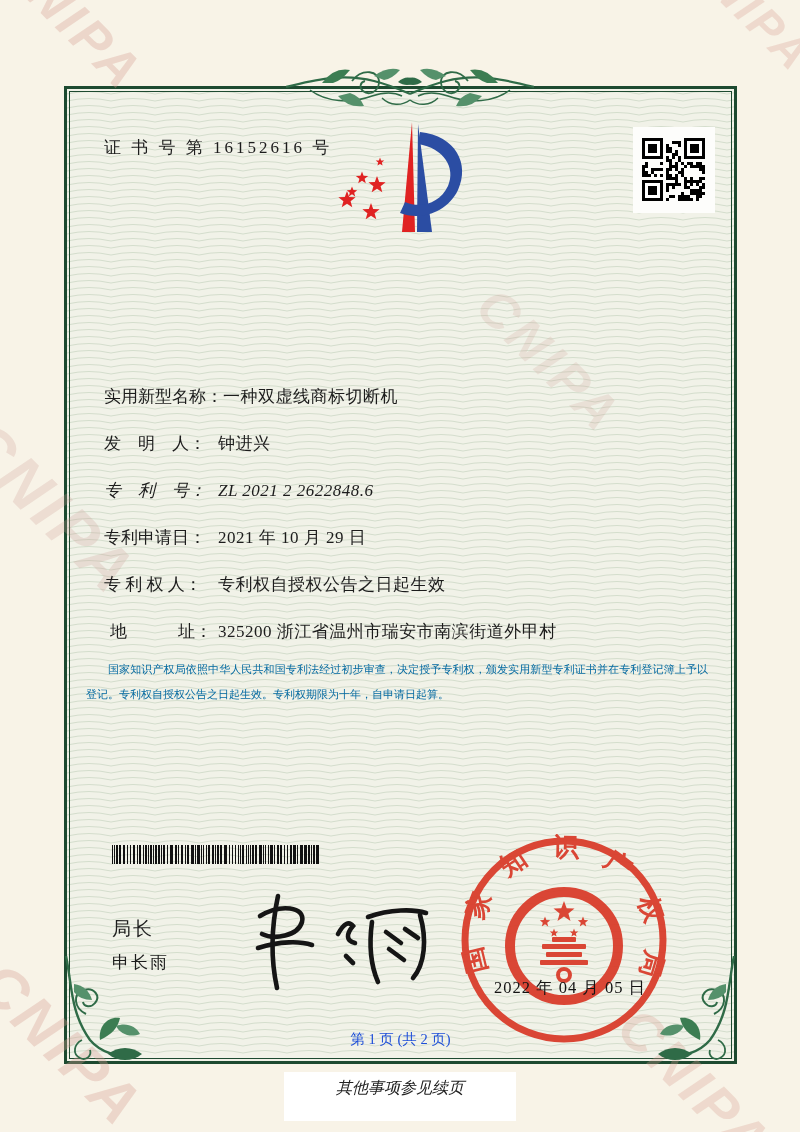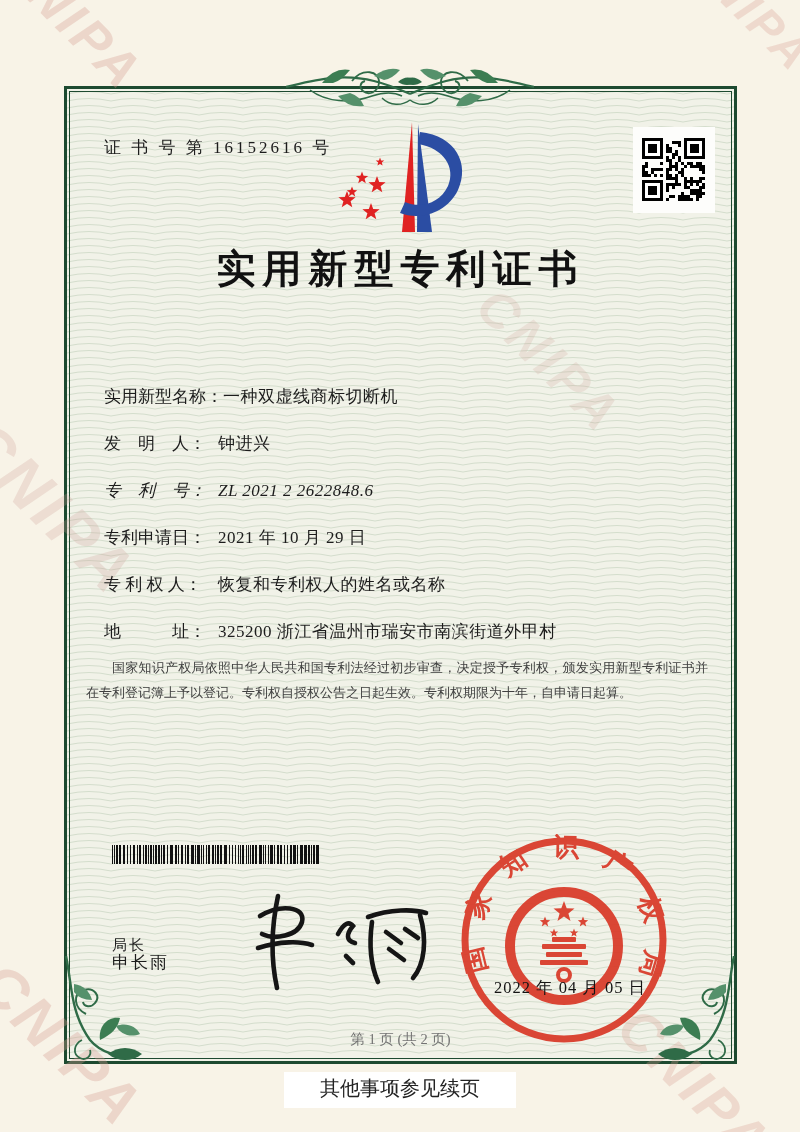--- a/index.html
+++ b/index.html
@@ -42,36 +42,36 @@
   .title{
     position:absolute; left:64px; top:242px; width:673px; text-align:center;
     font-size:39px; font-weight:bold; letter-spacing:7px; color:#111;
   }
   .frow{position:absolute; left:104px; font-size:17px; white-space:nowrap;margin-top:43px;}
   .flabel{display:inline-block; min-width:114px;}
   .fvalue{letter-spacing:.5px;}
   .grantrow2{position:absolute; left:420px; top:0;}
   .paras{
     position:absolute; left:86px; top:657px; width:622px;
-    font-size:13px; line-height:24.5px; text-align:justify; color:#404040;font-family:Liberation Mono, monospace;
+    font-size:11px; line-height:24.5px; text-align:justify; color:#0369a1;
   }
   .paras p{margin:0; text-indent:2em;}
   .barcode{position:absolute; left:112px; top:845px;}
-  .signer-title{position:absolute; left:112px; top:916px; font-size:15px; letter-spacing:2px;margin-top:20px;}
+  .signer-title{position:absolute; left:112px; top:916px; font-size:19px; letter-spacing:2px;}
   .signer-name{position:absolute; left:112px; top:951px; font-size:17px; letter-spacing:2px;}
   .signature{position:absolute; left:222px; top:884px;}
   .seal{position:absolute; left:456px; top:834px; opacity:.93;}
   .seal-date{
     position:absolute; left:490px; top:977px; width:160px; text-align:center;
     font-size:16.5px; color:#141414; letter-spacing:1px; z-index:5; white-space:nowrap;
   }
-  .page-num{position:absolute; left:64px; top:1030px; width:673px; text-align:center; font-size:14.5px; color:#737373;}
+  .page-num{position:absolute; left:64px; top:1030px; width:673px; text-align:center; font-size:14.5px; color:#1d4ed8;}
   .contnote{
-    position:absolute; left:284px; top:1072px; width:232px; height:36px;
-    background:#ffffff; text-align:center; line-height:32px; font-size:20px; color:#222;
+    position:absolute; left:284px; top:1072px; width:232px; height:49px;
+    background:#ffffff; text-align:center; line-height:32px; font-size:16px; color:#222;font-style:italic;
   }
 </style>
 </head>
 <body>
 
 <div class="page">
 
   <span class="wm wm1">CNIPA</span>
   <span class="wm wm2">CNIPA</span>
   <span class="wm wm3">CNIPA</span>
@@ -401,38 +401,37 @@
           <rect x="6" y="6" width="9" height="9" fill="#000"></rect>
           <rect x="42" y="0" width="21" height="21" fill="#000"></rect>
           <rect x="45" y="3" width="15" height="15" fill="#fff"></rect>
           <rect x="48" y="6" width="9" height="9" fill="#000"></rect>
           <rect x="0" y="42" width="21" height="21" fill="#000"></rect>
           <rect x="3" y="45" width="15" height="15" fill="#fff"></rect>
           <rect x="6" y="48" width="9" height="9" fill="#000"></rect>
         </svg>
     </div>
 
-    <div class="title">实用新型专利证书</div>
 
     <div class="frow" style="top:342px;">
       <span class="flabel">实用新型名称：</span><span class="fvalue">一种双虚线商标切断机</span>
     </div>
     <div class="frow" style="top:389px;">
       <span class="flabel">发　明　人：</span><span class="fvalue">钟进兴</span>
     </div>
     <div class="frow" style="top:436px;font-style:italic;">
       <span class="flabel">专　利　号：</span><span class="fvalue">ZL 2021 2 2622848.6</span>
     </div>
     <div class="frow" style="top:483px;">
       <span class="flabel">专利申请日：</span><span class="fvalue">2021 年 10 月 29 日</span>
     </div>
     <div class="frow" style="top:530px;">
-      <span class="flabel">专 利 权 人：</span><span class="fvalue">恢复和专利权人的姓名或名称</span>
-    </div>
-    <div class="frow" style="top:577px;">
+      <span class="flabel">专 利 权 人：</span><span class="fvalue">专利权自授权公告之日起生效</span>
+    </div>
+    <div class="frow" style="top:577px;text-align:center;">
       <span class="flabel">地　　　址：</span><span class="fvalue">325200 浙江省温州市瑞安市南滨街道外甲村</span>
     </div>
 
 
     <div class="paras">
       <p>国家知识产权局依照中华人民共和国专利法经过初步审查，决定授予专利权，颁发实用新型专利证书并在专利登记簿上予以登记。专利权自授权公告之日起生效。专利权期限为十年，自申请日起算。</p>
     </div>
 
     <svg class="barcode" id="barcode" width="210" height="19" fill="#111">
         <rect x="0" y="0" width="1" height="19"></rect>

